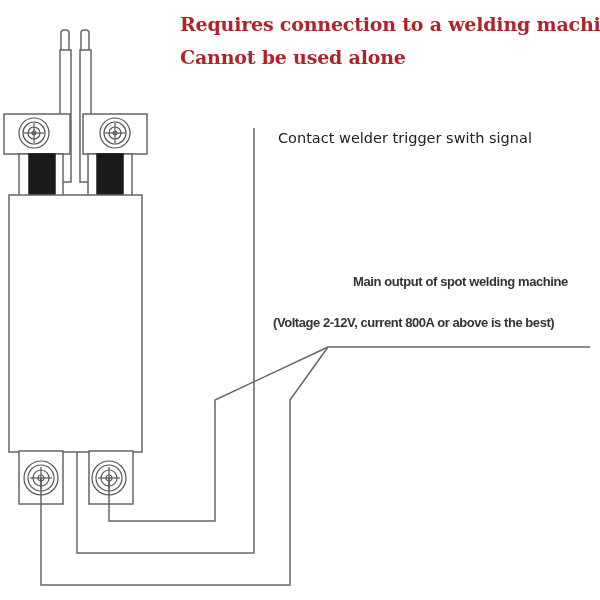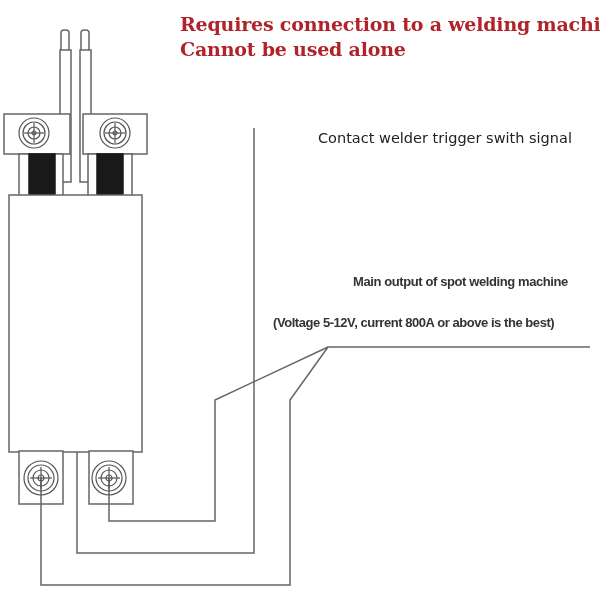--- a/index.html
+++ b/index.html
@@ -1,22 +1,22 @@
 <!DOCTYPE html>
 <html><head>
 <meta charset="utf-8">
 <style>
   html, body { margin:0; padding:0; background:#ffffff; }
   body { width:600px; height:600px; position:relative; overflow:hidden; font-family:"Liberation Sans", sans-serif; }
   svg#diagram { position:absolute; left:0; top:0; width:600px; height:600px; }
   .warn { position:absolute; left:180px; color:#b0232a; font-family:"DejaVu Serif", serif; font-weight:bold; font-size:19px; letter-spacing:-0.2px; white-space:nowrap; line-height:24px; }
   .warn1 { top:12px; }
-  .warn2 { top:37px; }
+  .warn2 { top:45px; }
   .label { position:absolute; color:#222; white-space:nowrap; }
-  .trigger-label { left:278px; top:130px; font-family:"DejaVu Sans", sans-serif; font-size:14.5px;margin-left:40px; }
+  .trigger-label { left:278px; top:130px; font-family:"DejaVu Sans", sans-serif; font-size:14.5px; }
   .main-label { left:353px; top:274px; font-family:"Liberation Sans", sans-serif; font-size:13px; font-weight:bold; letter-spacing:-0.4px; color:#333; }
   .spec-label { left:273px; top:315px; font-family:"Liberation Sans", sans-serif; font-size:13px; font-weight:bold; letter-spacing:-0.45px; color:#333; }
 </style>
 </head>
 <body>
 
 <svg id="diagram" viewBox="0 0 600 600">
   <g fill="none" stroke="#666" stroke-width="1.5">
 
     <g>
@@ -82,13 +82,13 @@
         <line x1="0" y1="-11" x2="0" y2="11"></line>
     </g>
   </g>
 </svg>
 
 <div class="warn warn1">Requires connection to a welding machine</div>
 <div class="warn warn2">Cannot be used alone</div>
 
 <div class="label trigger-label">Contact welder trigger swith signal</div>
 <div class="label main-label">Main output of spot welding machine</div>
-<div class="label spec-label">(Voltage 5-12V, current 800A or above is the best)</div>
+<div class="label spec-label">(Voltage 2-12V, current 800A or above is the best)</div>
 
 </body></html>

